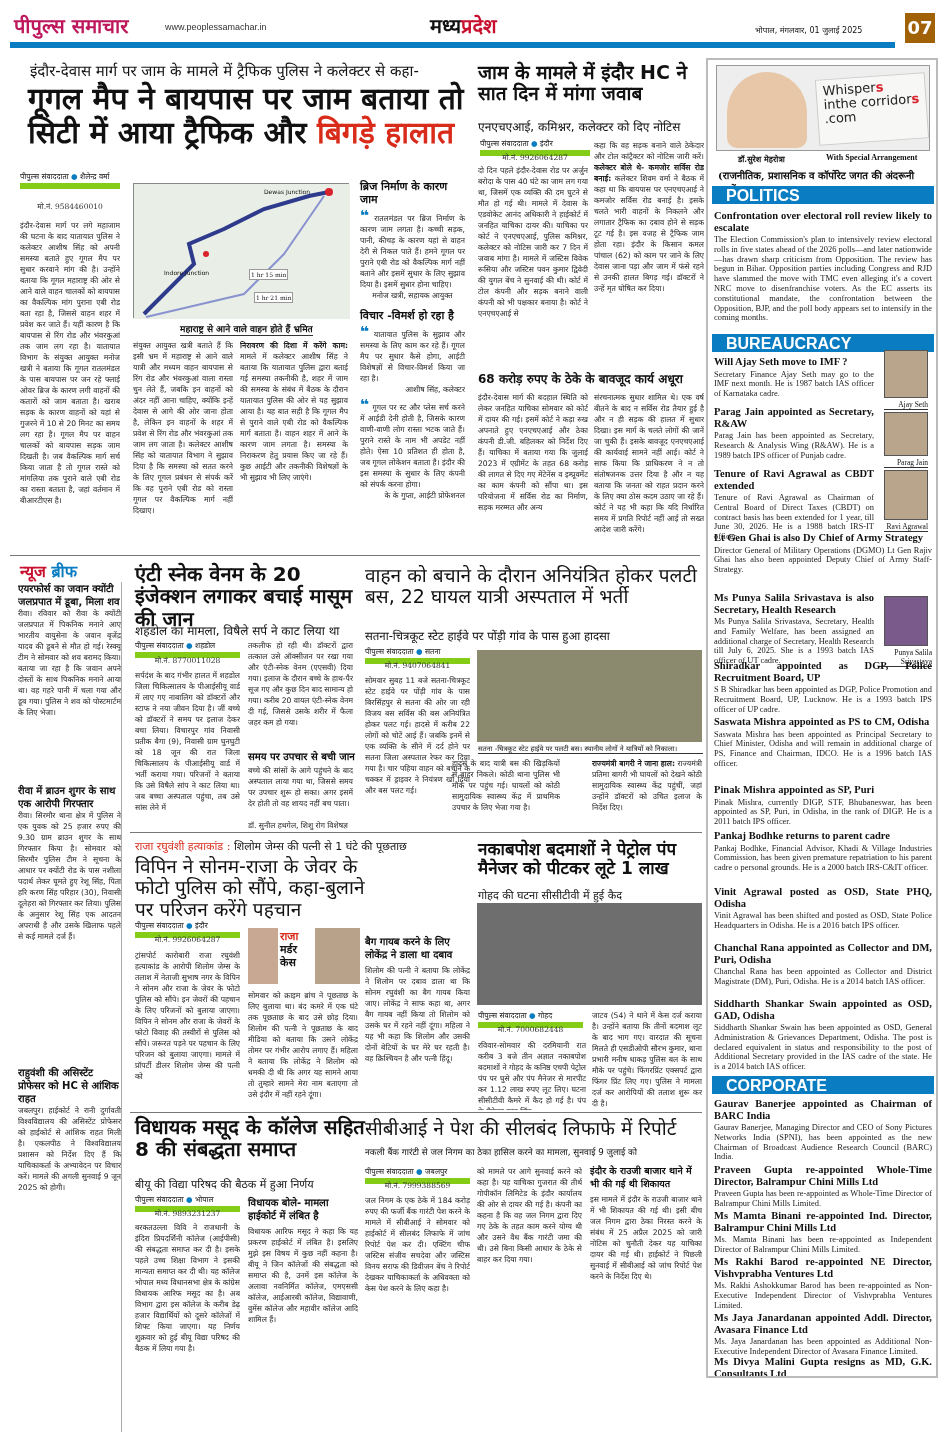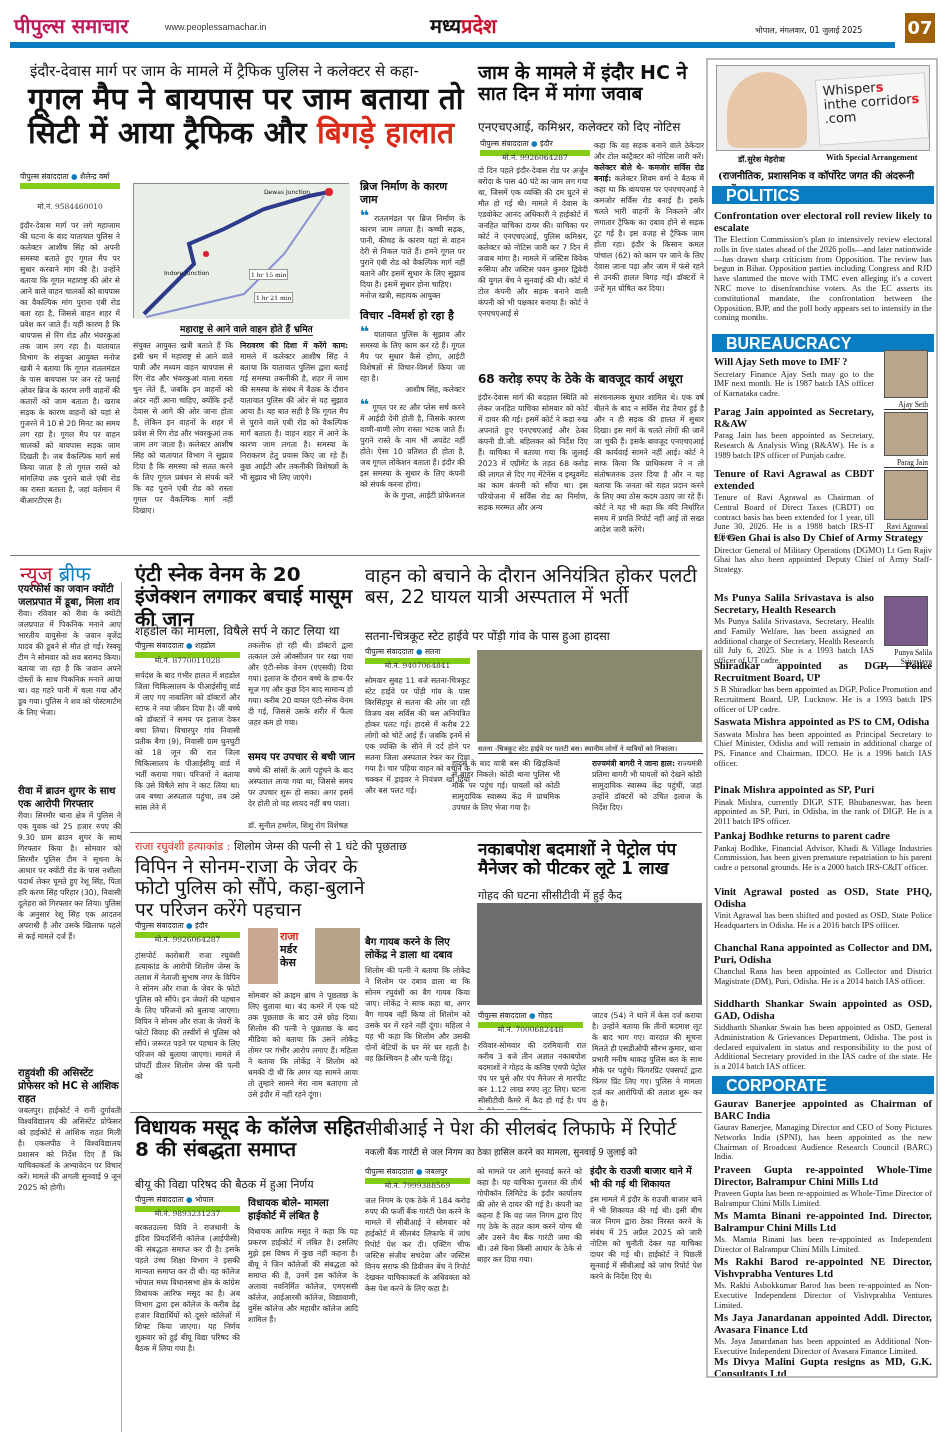--- a/index.html
+++ b/index.html
@@ -30,21 +30,21 @@
 .whisper{left:100px;top:10px;width:110px;height:66px;background:#f7f7f5;border:1px solid #ccc;transform:rotate(-4deg);font-family:"DejaVu Sans",sans-serif;font-size:13px;line-height:14px;padding:4px 6px;color:#222}
 .whisper .s{color:#d9232d;font-weight:bold}
 .face{left:10px;top:6px;width:80px;height:76px;border-radius:40px 40px 10px 10px;background:#e7c7a8}
 .side-cap{font-family:"DejaVu Serif",serif;font-size:8px;font-weight:bold}
 .cat{left:4px;width:222px;height:18px;background:#0a7cc1;border-radius:0;color:#fff;font-family:"Liberation Sans",sans-serif;font-weight:bold;font-size:16px;line-height:20px;padding-left:14px}
 .item{left:6px;width:218px}
 .ih{font-family:"Liberation Serif",serif;font-weight:bold;font-size:10.5px;line-height:11.5px;color:#111;text-align:justify}
 .ib{font-family:"Liberation Serif",serif;font-size:8.4px;line-height:9.8px;color:#222;text-align:justify;margin-top:2px}
 .thumb{background:#b9a48c;border:1px solid #555}
 .tcap{font-family:"Liberation Serif",serif;font-size:7.5px;text-align:right;border-bottom:1px solid #333}
-.news-brief{font-family:"DejaVu Sans",sans-serif;font-weight:normal;font-size:20px;color:#c8102e}
+.news-brief{font-family:"DejaVu Sans",sans-serif;font-weight:bold;font-size:16px;color:#c8102e}
 .news-brief .b{color:#0a7cc1}
 .bh{font-family:"DejaVu Sans",sans-serif;font-weight:bold;font-size:10px;line-height:13px}
 .redk{color:#d92b1a}
 .map{background:#e8eee4;border:1px solid #888}
 </style>
 </head>
 <body>
 
 <div class="abs masthead">
   <div class="abs logo"><span>पीपुल्स समाचार</span></div>
@@ -79,21 +79,21 @@
   <div class="abs" style="left:120px;top:108px;font-size:6px;background:#fff;border:1px solid #999;padding:1px">1 hr 21 min</div>
 </div>
 <div class="abs caption" style="left:180px;top:322px;font-size:9px;font-weight:bold;font-family:'DejaVu Sans',sans-serif">महाराष्ट्र से आने वाले वाहन होते हैं भ्रमित</div>
 
 <div class="abs body" style="left:133px;top:340px;width:100px;height:210px">संयुक्त आयुक्त खत्री बताते हैं कि इसी भ्रम में महाराष्ट्र से आने वाले यात्री और मध्यम वाहन बायपास से रिंग रोड और भंवरकुआं वाला रास्ता चुन लेते हैं, जबकि इन वाहनों को अंदर नहीं आना चाहिए, क्योंकि इन्हें देवास से आगे की ओर जाना होता है, लेकिन इन वाहनों के शहर में प्रवेश से रिंग रोड और भंवरकुआं तक जाम लग जाता है। कलेक्टर आशीष सिंह को यातायात विभाग ने सुझाव दिया है कि समस्या को सतत करने के लिए गूगल प्रबंधन से संपर्क करें कि वह पुराने एबी रोड को रास्ता गूगल पर वैकल्पिक मार्ग नहीं दिखाए।</div>
 <div class="abs body" style="left:240px;top:340px;width:108px;height:210px"><b>निरावरण की दिशा में करेंगे काम:</b> <span>मामले में कलेक्टर आशीष सिंह ने बताया कि यातायात पुलिस द्वारा बताई गई समस्या तकनीकी है, शहर में जाम की समस्या के संबंध में बैठक के दौरान यातायात पुलिस की ओर से यह सुझाव आया है। यह बात सही है कि गूगल मैप से पुराने वाले एबी रोड को वैकल्पिक मार्ग बताता है। वाहन शहर में आने के कारण जाम लगता है। समस्या के निराकरण हेतु प्रयास किए जा रहे हैं। कुछ आईटी और तकनीकी विशेषज्ञों के भी सुझाव भी लिए जाएंगे।</span></div>
 
 <div class="abs" style="left:360px;top:180px;width:105px;height:370px">
   <div class="bh" style="font-size:11px">ब्रिज निर्माण के कारण जाम</div>
   <div class="body" style="margin-top:4px"><span style="color:#0a7cc1;font-size:16px;font-weight:bold">❝</span> <span>रातलमंडल पर ब्रिज निर्माण के कारण जाम लगता है। कच्ची सड़क, पानी, कीचड़ के कारण यहां से वाहन देरी से निकल पाते हैं। हमने गूगल पर पुराने एबी रोड को वैकल्पिक मार्ग नहीं बताने और इसमें सुधार के लिए सुझाव दिया है। इसमें सुधार होना चाहिए।</span></div>
-  <div class="body" style="text-align:left">मनोज खत्री, सहायक आयुक्त</div>
+  <div class="body" style="text-align:center">मनोज खत्री, सहायक आयुक्त</div>
   <div class="bh" style="font-size:11px;margin-top:8px">विचार -विमर्श हो रहा है</div>
   <div class="body" style="margin-top:4px"><span style="color:#0a7cc1;font-size:16px;font-weight:bold">❝</span> <span>यातायात पुलिस के सुझाव और समस्या के लिए काम कर रहे हैं। गूगल मैप पर सुधार कैसे होगा, आईटी विशेषज्ञों से विचार-विमर्श किया जा रहा है।</span></div>
   <div class="body" style="text-align:right">आशीष सिंह, कलेक्टर</div>
   <div class="body" style="margin-top:4px"><span style="color:#0a7cc1;font-size:16px;font-weight:bold">❝</span> <span>गूगल पर स्ट और प्लेस सर्च करने में आईडी देनी होती है, जिसके कारण वाणी-वाणी लोग रास्ता भटक जाते हैं। पुराने रास्ते के नाम भी अपडेट नहीं होते। ऐसा 10 प्रतिशत ही होता है, जब गूगल लोकेशन बताता है। इंदौर की इस समस्या के सुधार के लिए कंपनी को संपर्क करना होगा।</span></div>
   <div class="body" style="text-align:right">के के गुप्ता, आईटी प्रोफेशनल</div>
 </div>
 
 <div class="abs hl" style="left:478px;top:62px;width:225px;font-size:19px">जाम के मामले में इंदौर HC ने सात दिन में मांगा जवाब</div>
 <div class="abs sub" style="left:478px;top:118px;font-size:12px">एनएचएआई, कमिश्नर, कलेक्टर को दिए नोटिस</div>
 <div class="abs byline" style="left:480px;top:138px;width:110px"><span>पीपुल्स संवाददाता</span> <span class="b">●</span> <span>इंदौर</span></div>

